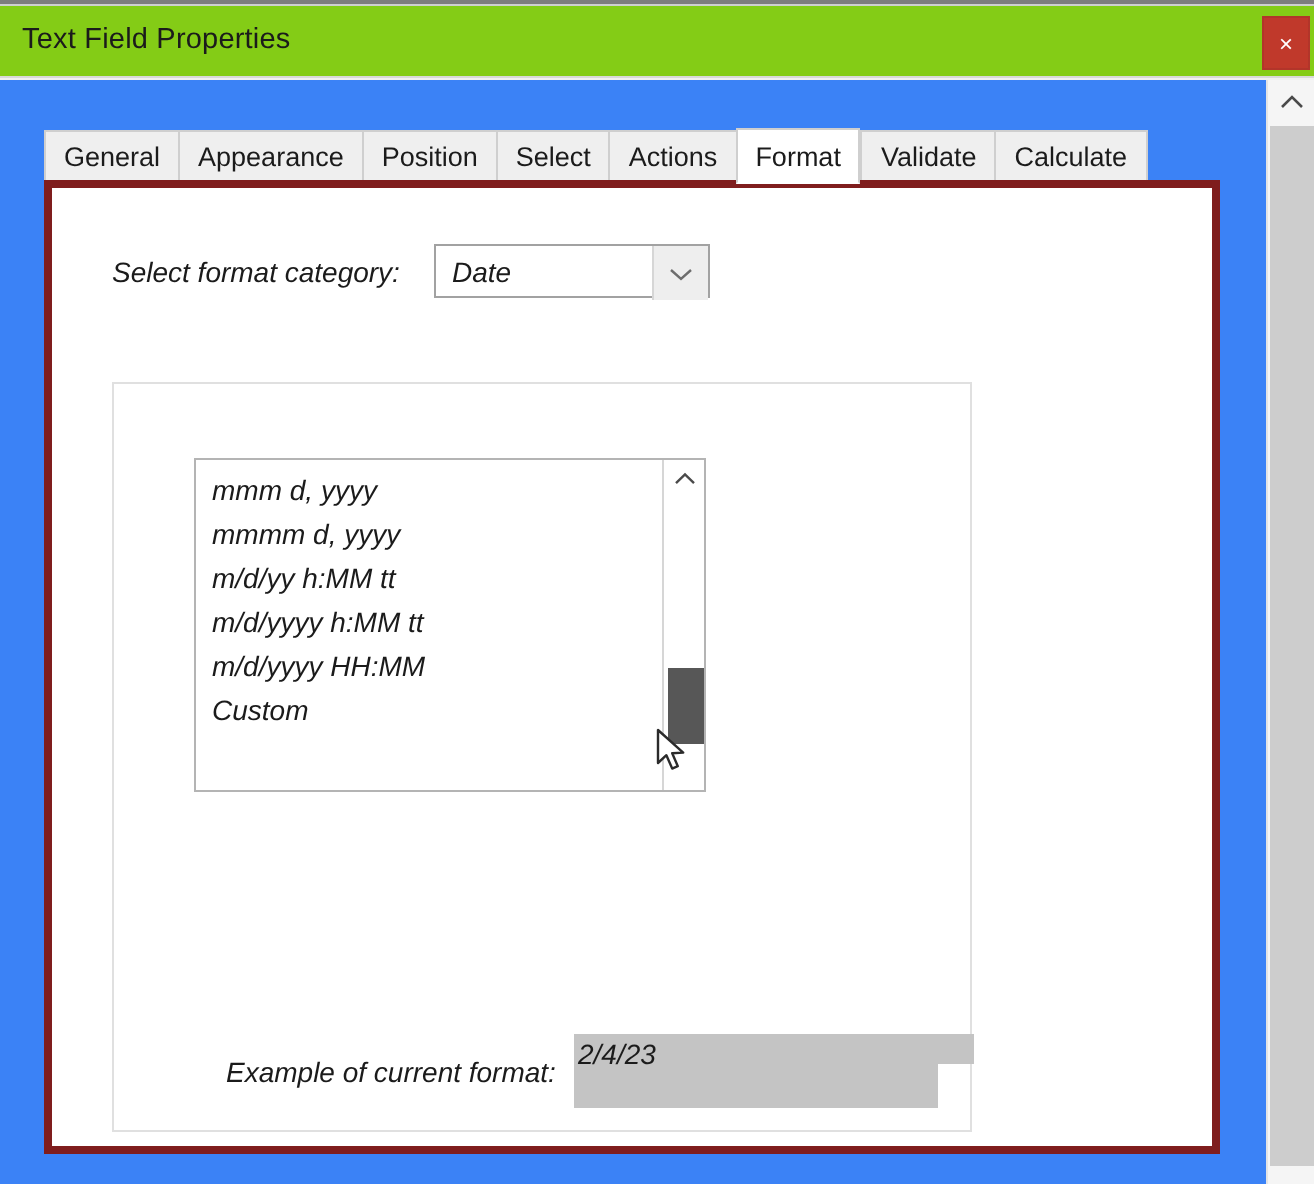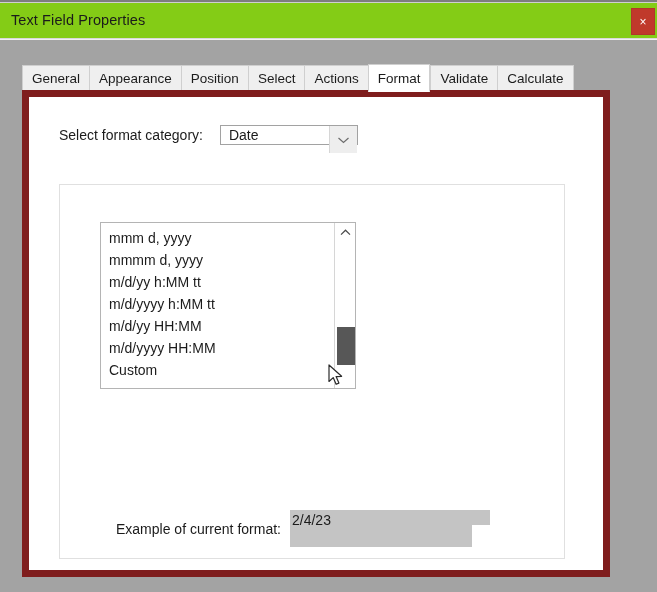--- a/index.html
+++ b/index.html
@@ -98,22 +98,21 @@
     width: 22px; height: 520px;
     background: #cdcdcd;
     cursor: pointer;
   }
 
   
   .dialog-body {
     position: absolute;
     left: 0; top: 40px;
     width: 633px; height: 552px;
-    background: #a3a3a3;
-    padding-left: 24px;
+    background: #3b82f6;
   }
 
   
   .tabstrip {
     position: absolute;
     left: 22px; top: 24px;
     height: 27px;
     display: flex;
     align-items: flex-end;
   }
@@ -146,41 +145,42 @@
   .tab.active + .tab {
     border-left: 1px solid #cfcfcf;
   }
 
   
   .tab-panel {
     position: absolute;
     left: 22px; top: 50px;
     width: 588px; height: 487px;
     background: #ffffff;
-    border: 7px solid #7f1d1d;
+    border: 4px solid #7f1d1d;
     box-sizing: border-box;
     z-index: 1;
+    font-style: italic;
   }
 
   
   .category-row {
     position: absolute;
     left: 30px; top: 28px;
     display: flex;
     align-items: center;
   }
   .category-label {
     font-size: 14px;
     color: #1b1b1b;
     white-space: nowrap;
     margin-right: 17px;
   }
   .combo {
     position: relative;
-    width: 138px; height: 20px;
+    width: 138px; height: 27px;
     background: #ffffff;
     border: 1px solid #a2a2a2;
     box-sizing: border-box;
     display: flex;
     align-items: center;
     cursor: pointer;
   }
   .combo-value {
     font-size: 14px;
     color: #1b1b1b;
@@ -196,22 +196,22 @@
     box-sizing: border-box;
     display: flex;
     align-items: center;
     justify-content: center;
   }
   .combo-arrow svg { display: block; }
 
   
   .group-panel {
     position: absolute;
-    left: 30px; top: 87px;
-    width: 506px; height: 375px;
+    left: 30px; top: 97px;
+    width: 430px; height: 375px;
     border: 1px solid #e0e0e0;
     box-sizing: border-box;
     background: #ffffff;
   }
 
   
   .listbox {
     position: absolute;
     left: 40px; top: 37px;
     width: 256px; height: 167px;
@@ -371,21 +371,20 @@
       </div>
 
       <div class="group-panel">
 
         <div class="listbox">
           <div class="list-items">
             <div class="list-item">mmm d, yyyy</div>
             <div class="list-item">mmmm d, yyyy</div>
             <div class="list-item">m/d/yy h:MM tt</div>
             <div class="list-item">m/d/yyyy h:MM tt</div>
-            <div class="list-item">m/d/yy HH:MM</div>
             <div class="list-item">m/d/yyyy HH:MM</div>
             <div class="list-item">Custom</div>
           </div>
           <div class="list-scrollbar">
             <div class="list-scroll-up">
               <svg width="11" height="7" viewBox="0 0 11 7">
                 <path d="M1 5.6 L5.5 1.2 L10 5.6" stroke="#4a4a4a" stroke-width="1.2" fill="none"></path>
               </svg>
             </div>
             <div class="list-scroll-thumb"></div>

